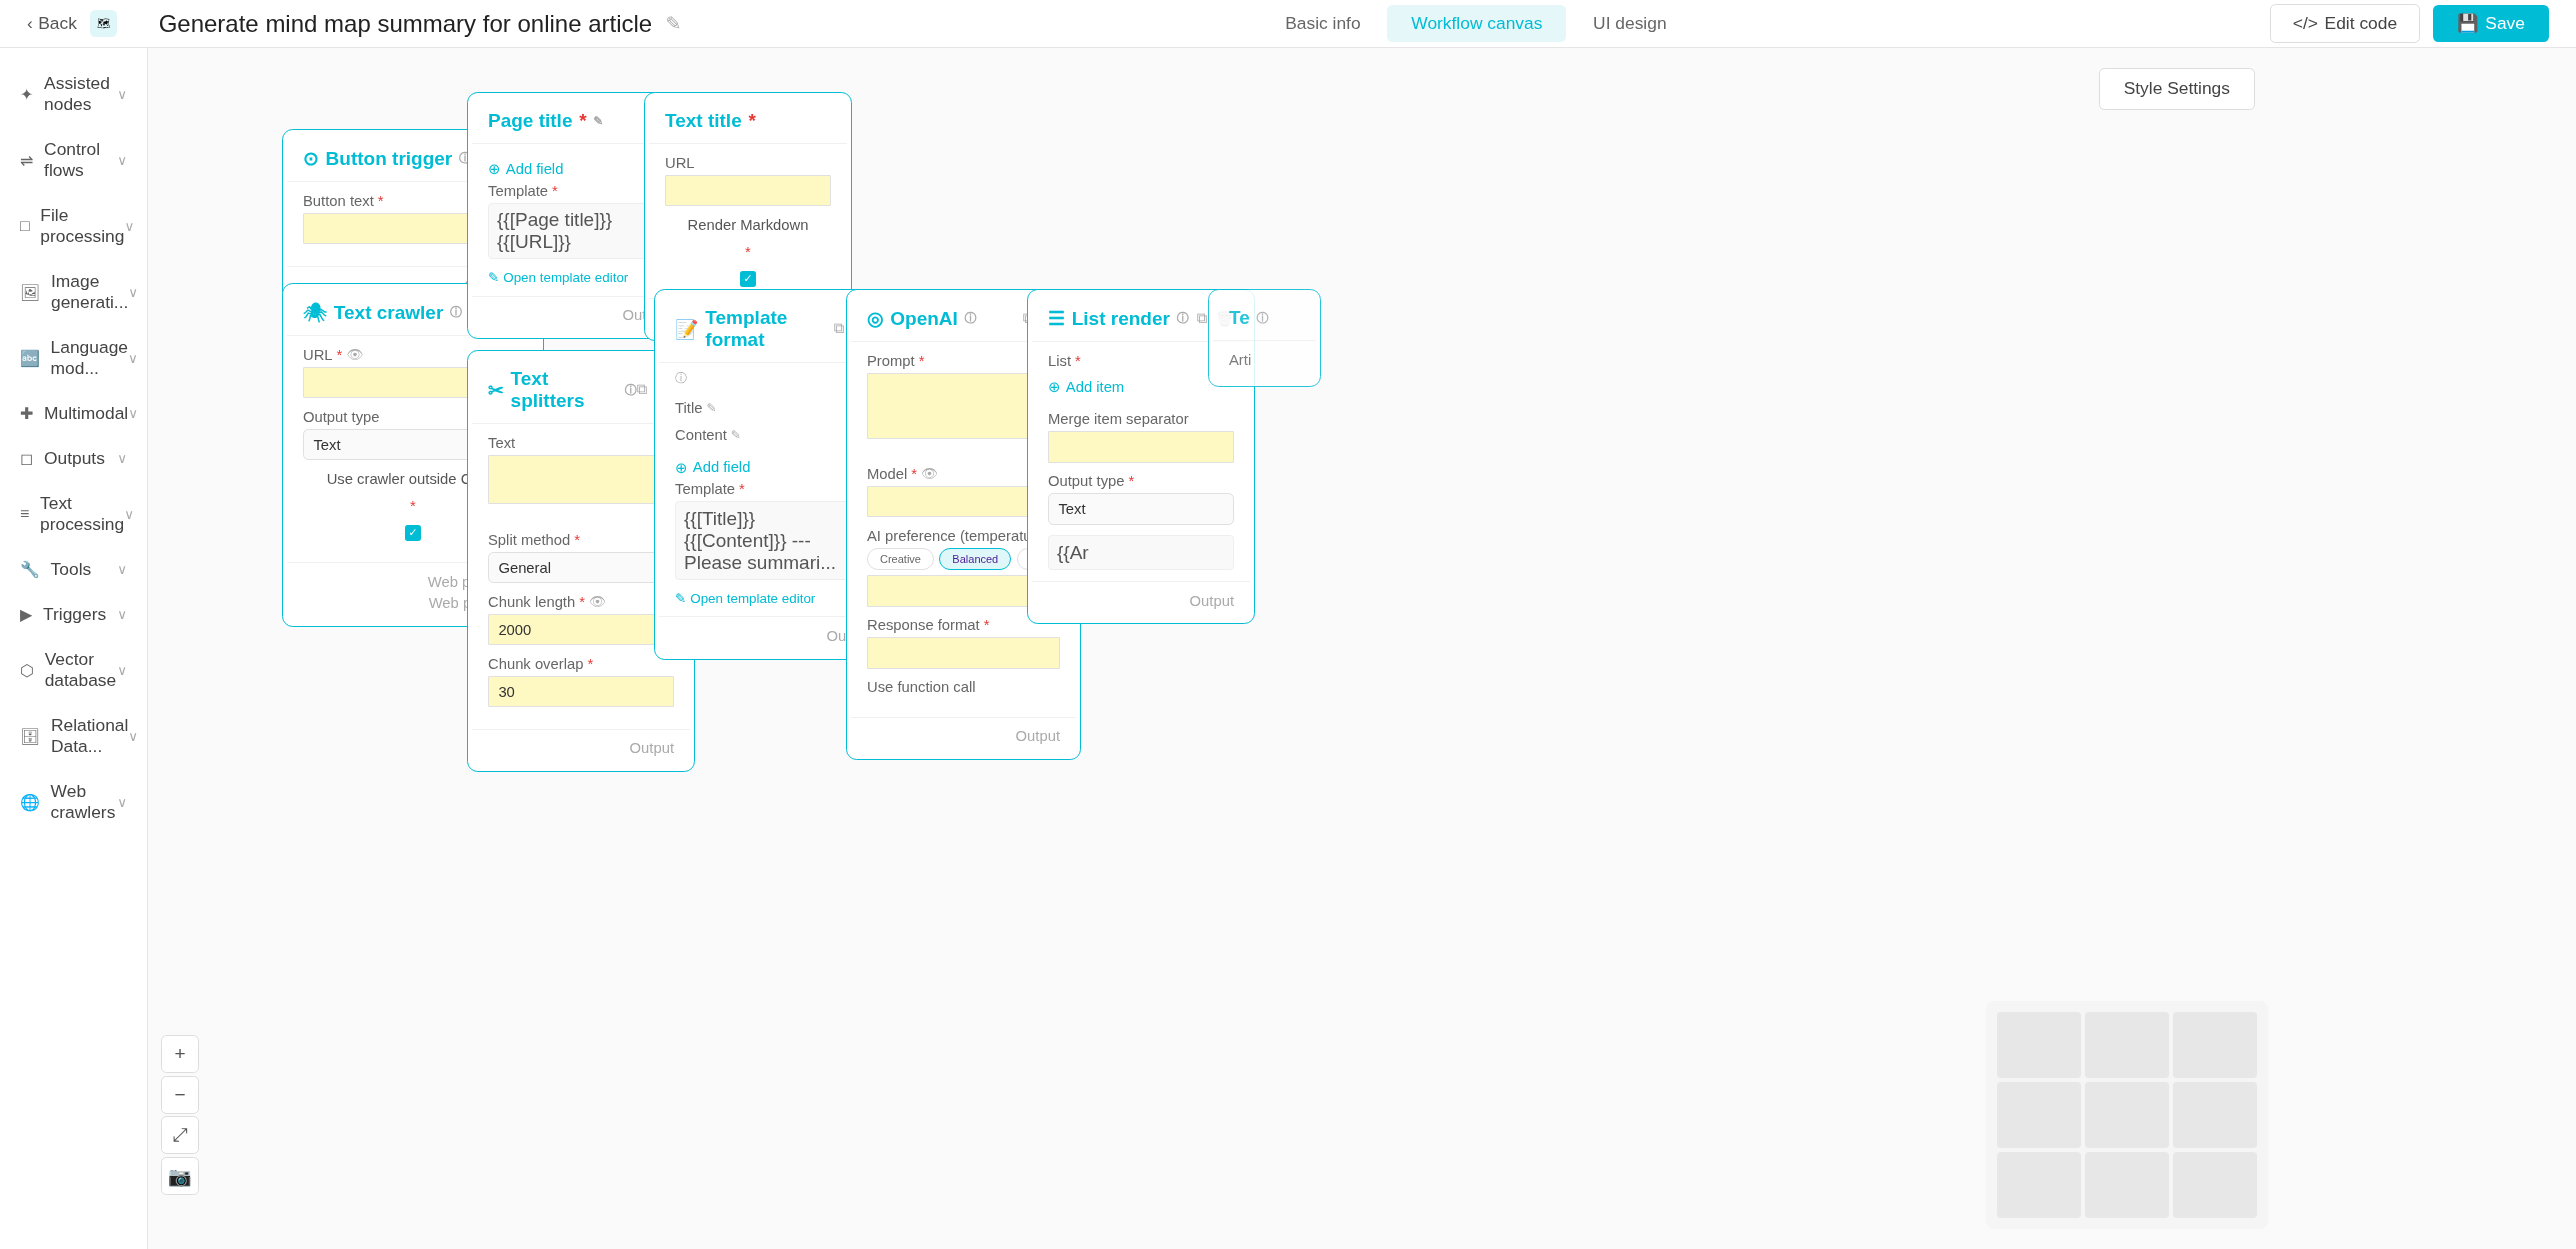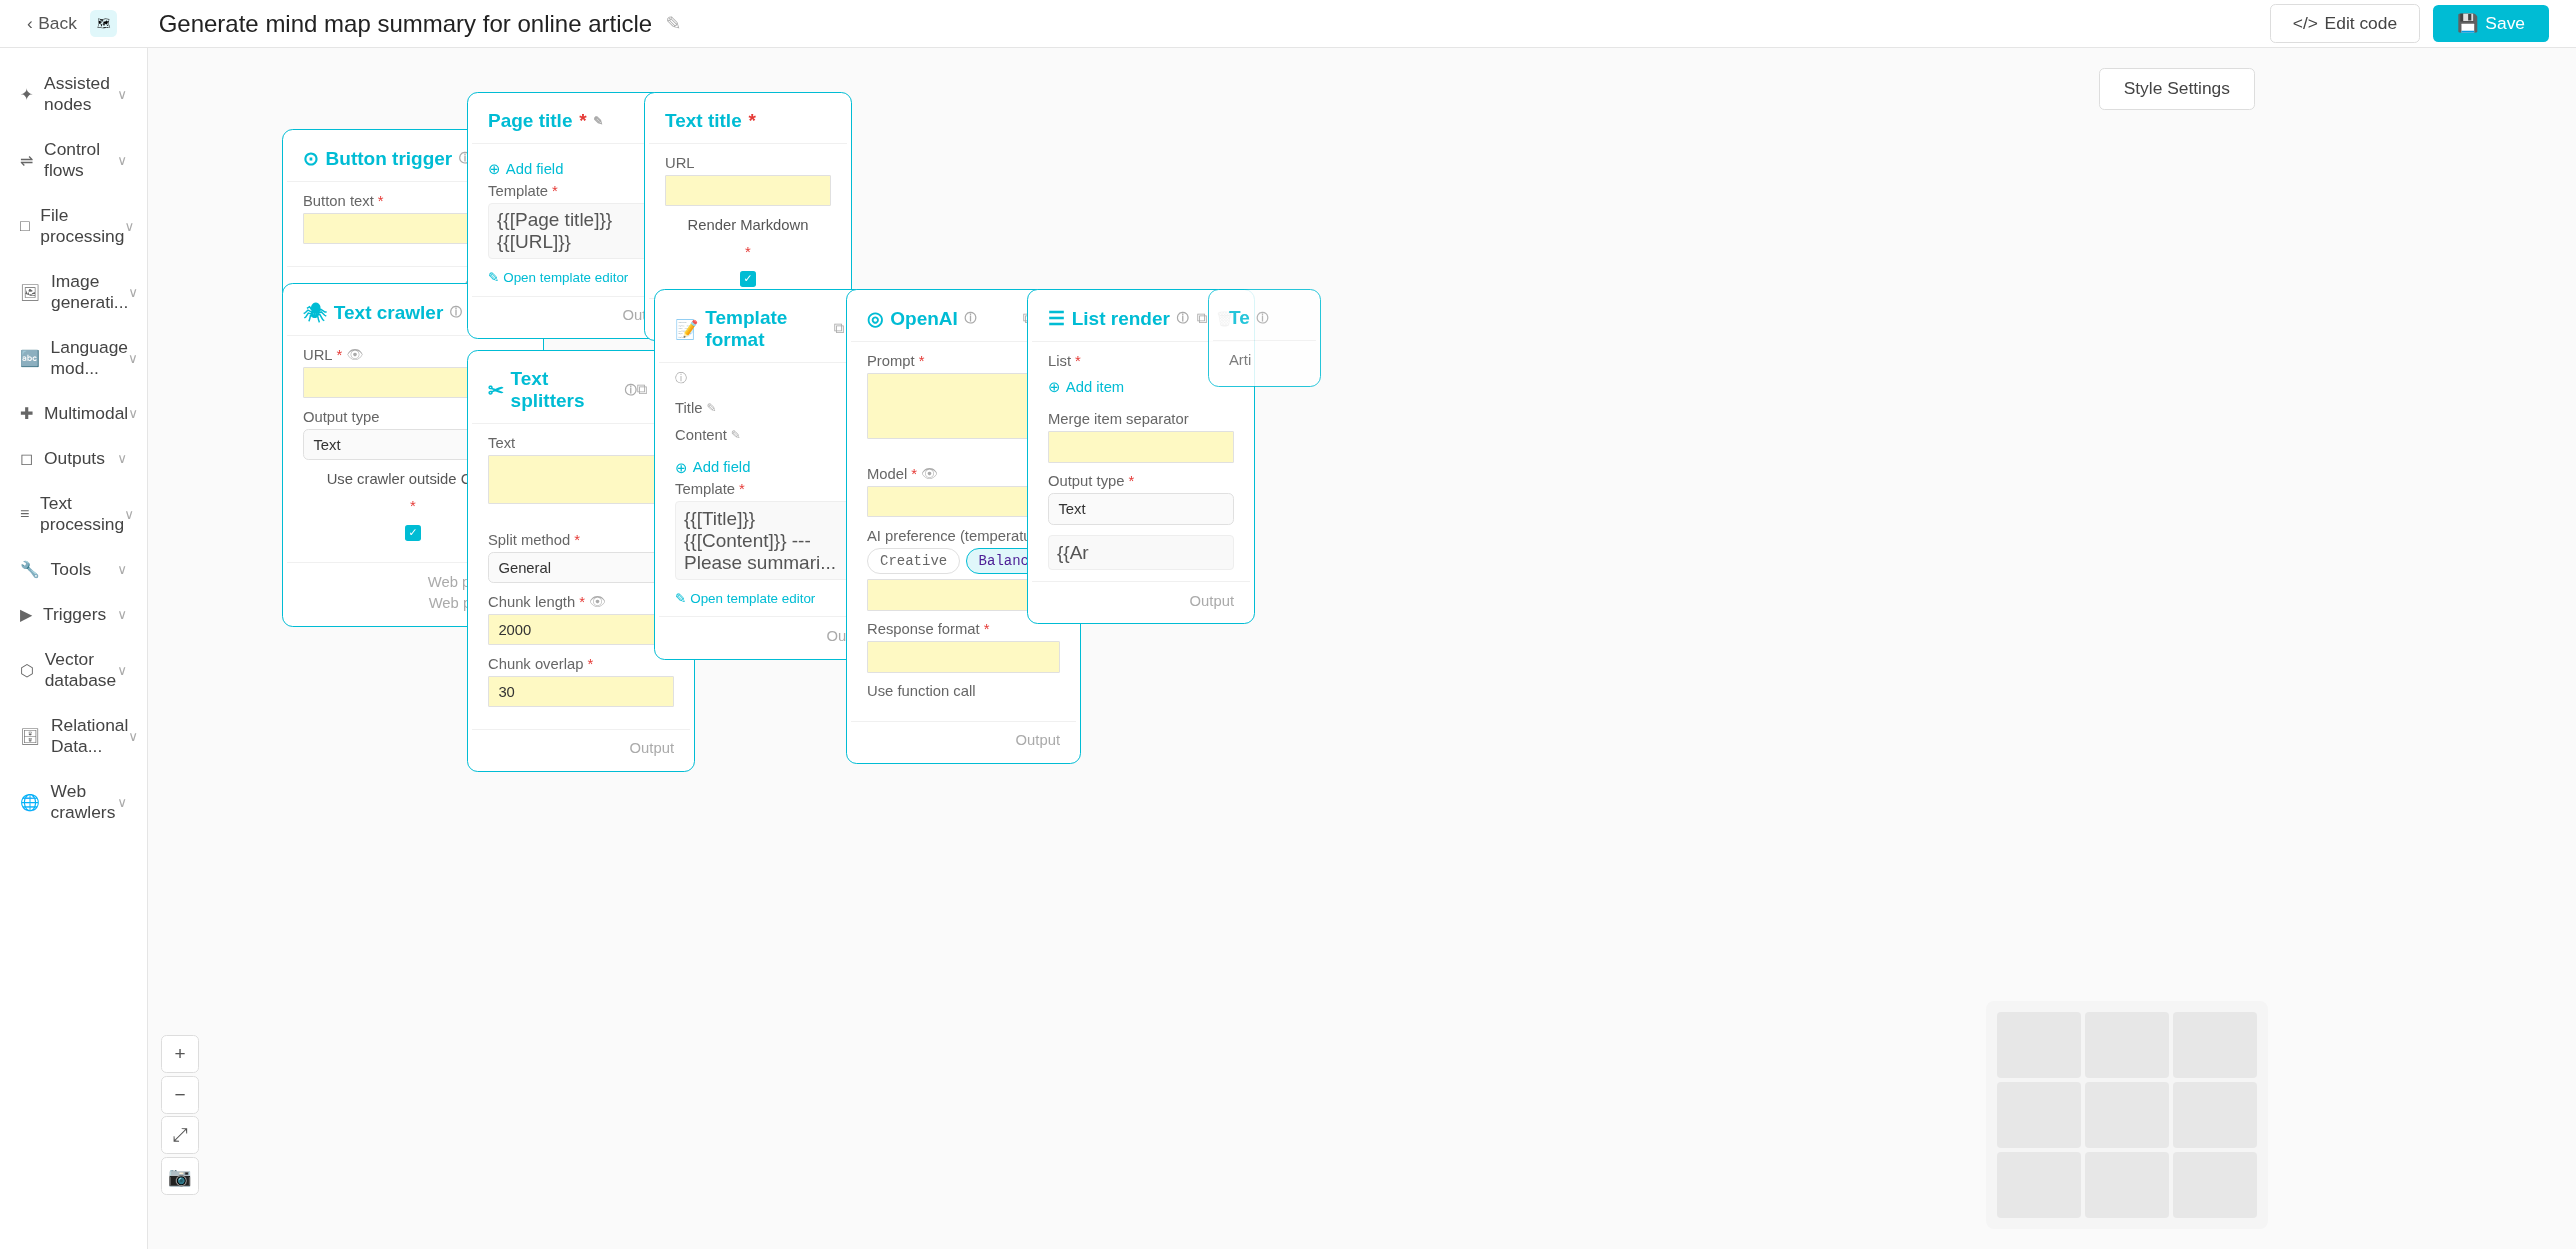--- a/index.html
+++ b/index.html
@@ -124,21 +124,21 @@
     .add-btn { display: flex; align-items: center; gap: 5.4px; font-size: 14.8px; color: #00bcd4; cursor: pointer; padding: 5.4px 0; }
 
     
     .template-text { font-size: 19px; color: #555; background: #f9f9f9; border: 0.7px solid #eee; border-radius: 4px; padding: 5.4px 8px; }
 
     
     .open-template { font-size: 13.4px; color: #00bcd4; cursor: pointer; display: flex; align-items: center; gap: 4px; }
 
     
     .pill-row { display: flex; gap: 5.4px; }
-    .pill { padding: 4px 12px; border-radius: 13.4px; font-size: 14px; border: 0.7px solid #e0e0e0; color: #666; cursor: pointer; font-family: Liberation Mono, monospace; }
+    .pill { padding: 4px 12px; border-radius: 13.4px; font-size: 11px; border: 0.7px solid #e0e0e0; color: #666; cursor: pointer; }
     .pill.active { background: #e0f7fa; border-color: #00bcd4; color: #4c1d95; }
 
     
     .node-select { width: 100%; border: 0.7px solid #e0e0e0; border-radius: 5.4px; padding: 6.7px 9.4px; font-size: 14.8px; color: #333; background: #fafafa; appearance: none; }
 
     
     .info-icon { font-size: 12px; color: #aaa; }
 
     
     .eye-icon { font-size: 13.4px; color: #aaa; cursor: pointer; }
@@ -155,20 +155,25 @@
       <span>‹</span>
       <span>Back</span>
     </div>
     <div class="page-icon">
       <span>🗺</span>
     </div>
     <span class="page-title">Generate mind map summary for online article</span>
     <span class="edit-icon">✎</span>
   </div>
 
+  <div class="header-center">
+    <button class="tab-btn">Basic info</button>
+    <button class="tab-btn active">Workflow canvas</button>
+    <button class="tab-btn">UI design</button>
+  </div>
 
   <div class="header-right">
     <button class="edit-code-btn">
       <span>&lt;/&gt;</span>
       <span>Edit code</span>
     </button>
     <button class="save-btn">
       <span>💾</span>
       <span>Save</span>
     </button>

